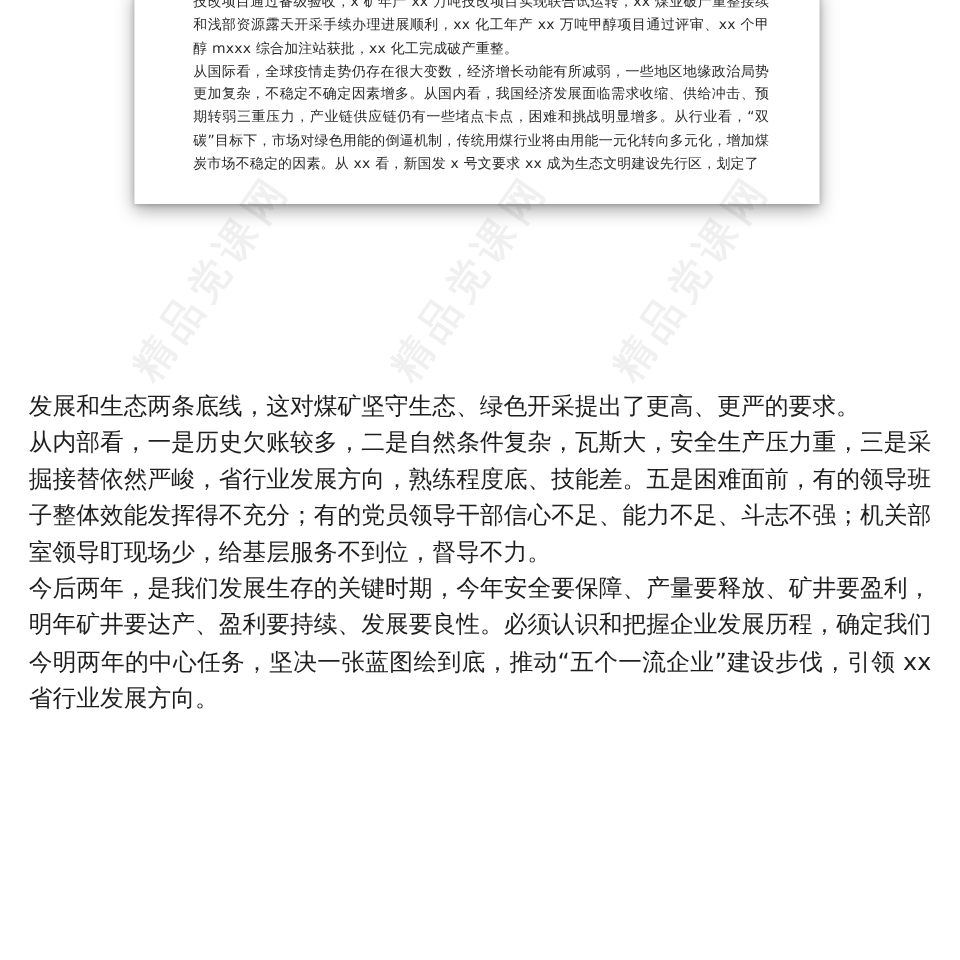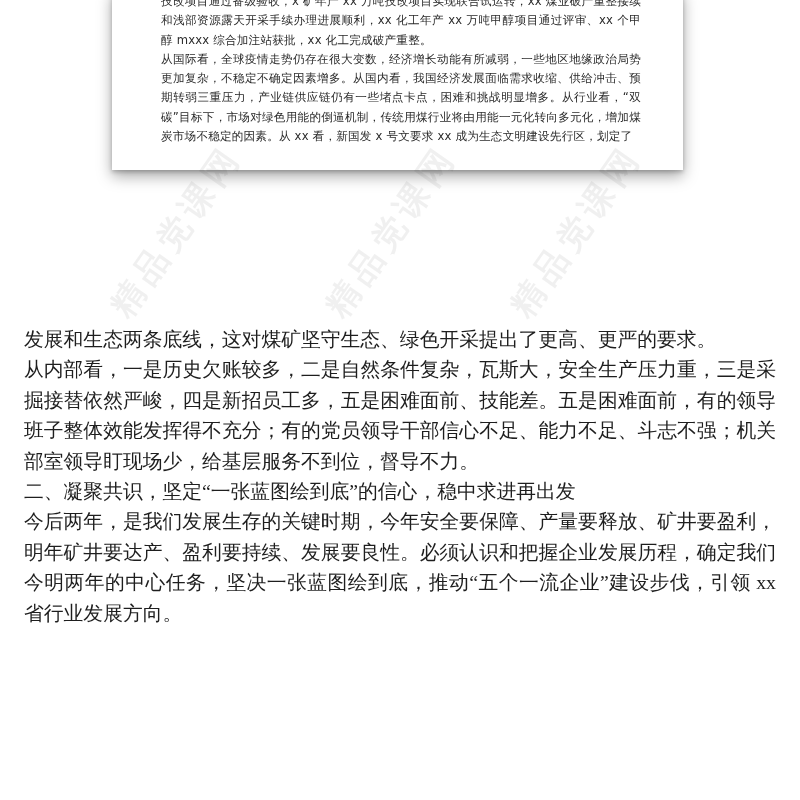--- a/index.html
+++ b/index.html
@@ -24,35 +24,34 @@
   .watermark {
     position: absolute; color: rgba(0,0,0,0.06);
     font-size: 34px; font-weight: bold; letter-spacing: 6px;
     transform: rotate(-55deg); transform-origin: left top;
     white-space: nowrap; pointer-events: none;
   }
   .body-text {
     position: absolute; left: 24px; top: 324px; width: 752px;
     font-size: 19.8px; line-height: 30.4px; color: #1e1e1e;
   }
-  .body-text p { margin: 0; text-align: justify; text-align-last: left; font-family: Liberation Serif, serif; }
+  .body-text p { margin: 0; text-align: justify; text-align-last: left; }
 </style>
 </head>
 <body>
 
 <div class="preview-card">
   <div class="card-text">
     <p>技改项目通过备级验收，x 矿年产 xx 万吨技改项目实现联合试运转，xx 煤业破产重整接续和浅部资源露天开采手续办理进展顺利，xx 化工年产 xx 万吨甲醇项目通过评审、xx 个甲醇 mxxx 综合加注站获批，xx 化工完成破产重整。</p>
     <p>从国际看，全球疫情走势仍存在很大变数，经济增长动能有所减弱，一些地区地缘政治局势更加复杂，不稳定不确定因素增多。从国内看，我国经济发展面临需求收缩、供给冲击、预期转弱三重压力，产业链供应链仍有一些堵点卡点，困难和挑战明显增多。从行业看，“双碳”目标下，市场对绿色用能的倒逼机制，传统用煤行业将由用能一元化转向多元化，增加煤炭市场不稳定的因素。从 xx 看，新国发 x 号文要求 xx 成为生态文明建设先行区，划定了</p>
   </div>
 </div>
 
 <div class="watermark" style="left:100px; top:300px;">精品党课网</div>
 <div class="watermark" style="left:315px; top:300px;">精品党课网</div>
 <div class="watermark" style="left:500px; top:300px;">精品党课网</div>
 
 <div class="body-text">
   <p>发展和生态两条底线，这对煤矿坚守生态、绿色开采提出了更高、更严的要求。</p>
-  <p>从内部看，一是历史欠账较多，二是自然条件复杂，瓦斯大，安全生产压力重，三是采掘接替依然严峻，四是新招员工多，五是困难面前、技能差。五是困难面前，有的领导班子整体效能发挥得不充分；有的党员领导干部信心不足、能力不足、斗志不强；机关部室领导盯现场少，给基层服务不到位，督导不力。</p>
-  <p>二、凝聚共识，坚定“一张蓝图绘到底”的信心，稳中求进再出发</p>
+  <p>从内部看，一是历史欠账较多，二是自然条件复杂，瓦斯大，安全生产压力重，三是采掘接替依然严峻，省行业发展方向，熟练程度底、技能差。五是困难面前，有的领导班子整体效能发挥得不充分；有的党员领导干部信心不足、能力不足、斗志不强；机关部室领导盯现场少，给基层服务不到位，督导不力。</p>
   <p>今后两年，是我们发展生存的关键时期，今年安全要保障、产量要释放、矿井要盈利，明年矿井要达产、盈利要持续、发展要良性。必须认识和把握企业发展历程，确定我们今明两年的中心任务，坚决一张蓝图绘到底，推动“五个一流企业”建设步伐，引领 xx 省行业发展方向。</p>
 
 </div>
 
 </body></html>

